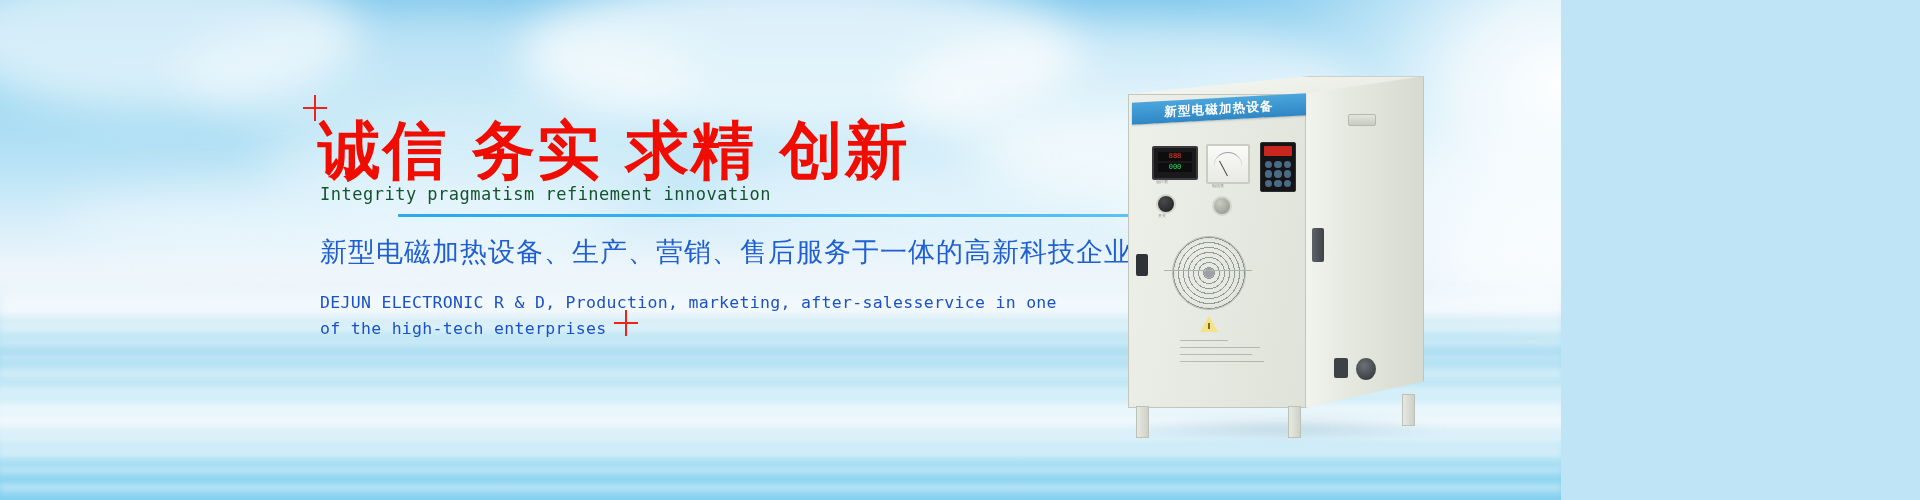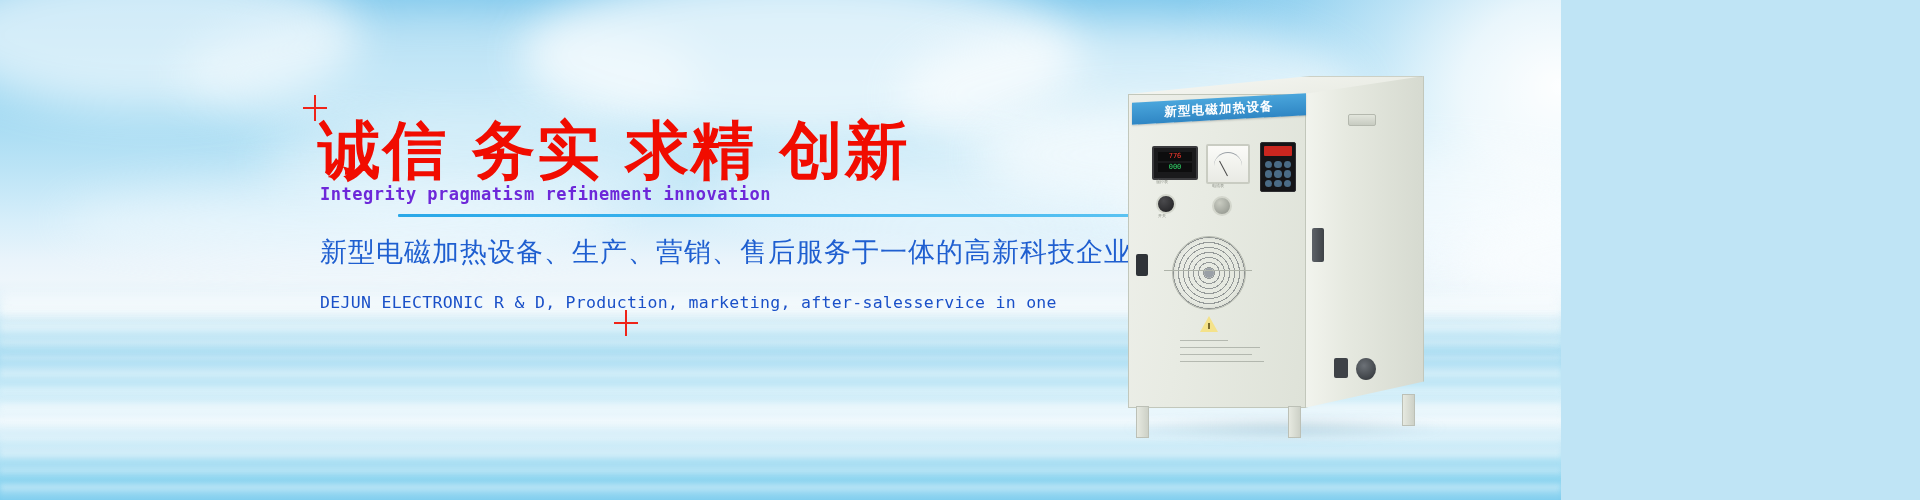--- a/index.html
+++ b/index.html
@@ -100,22 +100,22 @@
 
   .headline{
     position:absolute;left:318px;top:119px;
     font-family:"DejaVu Sans","Liberation Sans",sans-serif;
     font-size:63px;line-height:1;font-weight:700;
     color:#f10c00;letter-spacing:2px;white-space:nowrap;
   }
   .sub-en-red{
     position:absolute;left:320px;top:186px;
     font-family:"DejaVu Sans Mono","Liberation Mono",monospace;
-    font-size:17px;line-height:1;font-weight:700;
-    color:#6d28d9;letter-spacing:.5px;white-space:nowrap;
+    font-size:17px;line-height:1;font-weight:400;
+    color:#14532d;letter-spacing:.5px;white-space:nowrap;
   }
   .divider{
     position:absolute;left:398px;top:214px;width:812px;height:3px;
     background:linear-gradient(90deg,#2aa8e8 0%,#3fb6ef 55%,#62c6f3 100%);
     border-radius:1px;
   }
   .sub-cn-blue{
     position:absolute;left:320px;top:238px;
     font-family:"DejaVu Sans","Liberation Sans",sans-serif;
     font-size:27px;line-height:1;font-weight:400;
@@ -337,39 +337,40 @@
     <div class="headline">诚信 务实 求精 创新</div>
 
     <div class="sub-en-red">Integrity  pragmatism  refinement  innovation</div>
 
     <div class="divider"></div>
 
     <div class="sub-cn-blue">新型电磁加热设备、生产、营销、售后服务于一体的高新科技企业</div>
 
     <div class="body-en">
       <div>DEJUN ELECTRONIC R &amp; D, Production, marketing, after-salesservice in one</div>
+      <div>of the high-tech enterprises</div>
     </div>
 
   </div>
 
   <div class="shadow-blob"></div>
   <div class="product">
 
     <div class="cab-top"></div>
     <div class="cab-side">
       <div class="vents"></div>
     </div>
     <div class="cab-front"></div>
 
     <div class="cab-banner">
       <span>新型电磁加热设备</span>
     </div>
 
     <div class="meter-digital">
-      <div class="dig">776</div>
+      <div class="dig">888</div>
       <div class="dig dig2">000</div>
     </div>
 
     <div class="meter-analog">
       <div class="arc"></div>
       <div class="needle"></div>
     </div>
 
     <div class="keypad">
       <div class="kdisp"></div>

